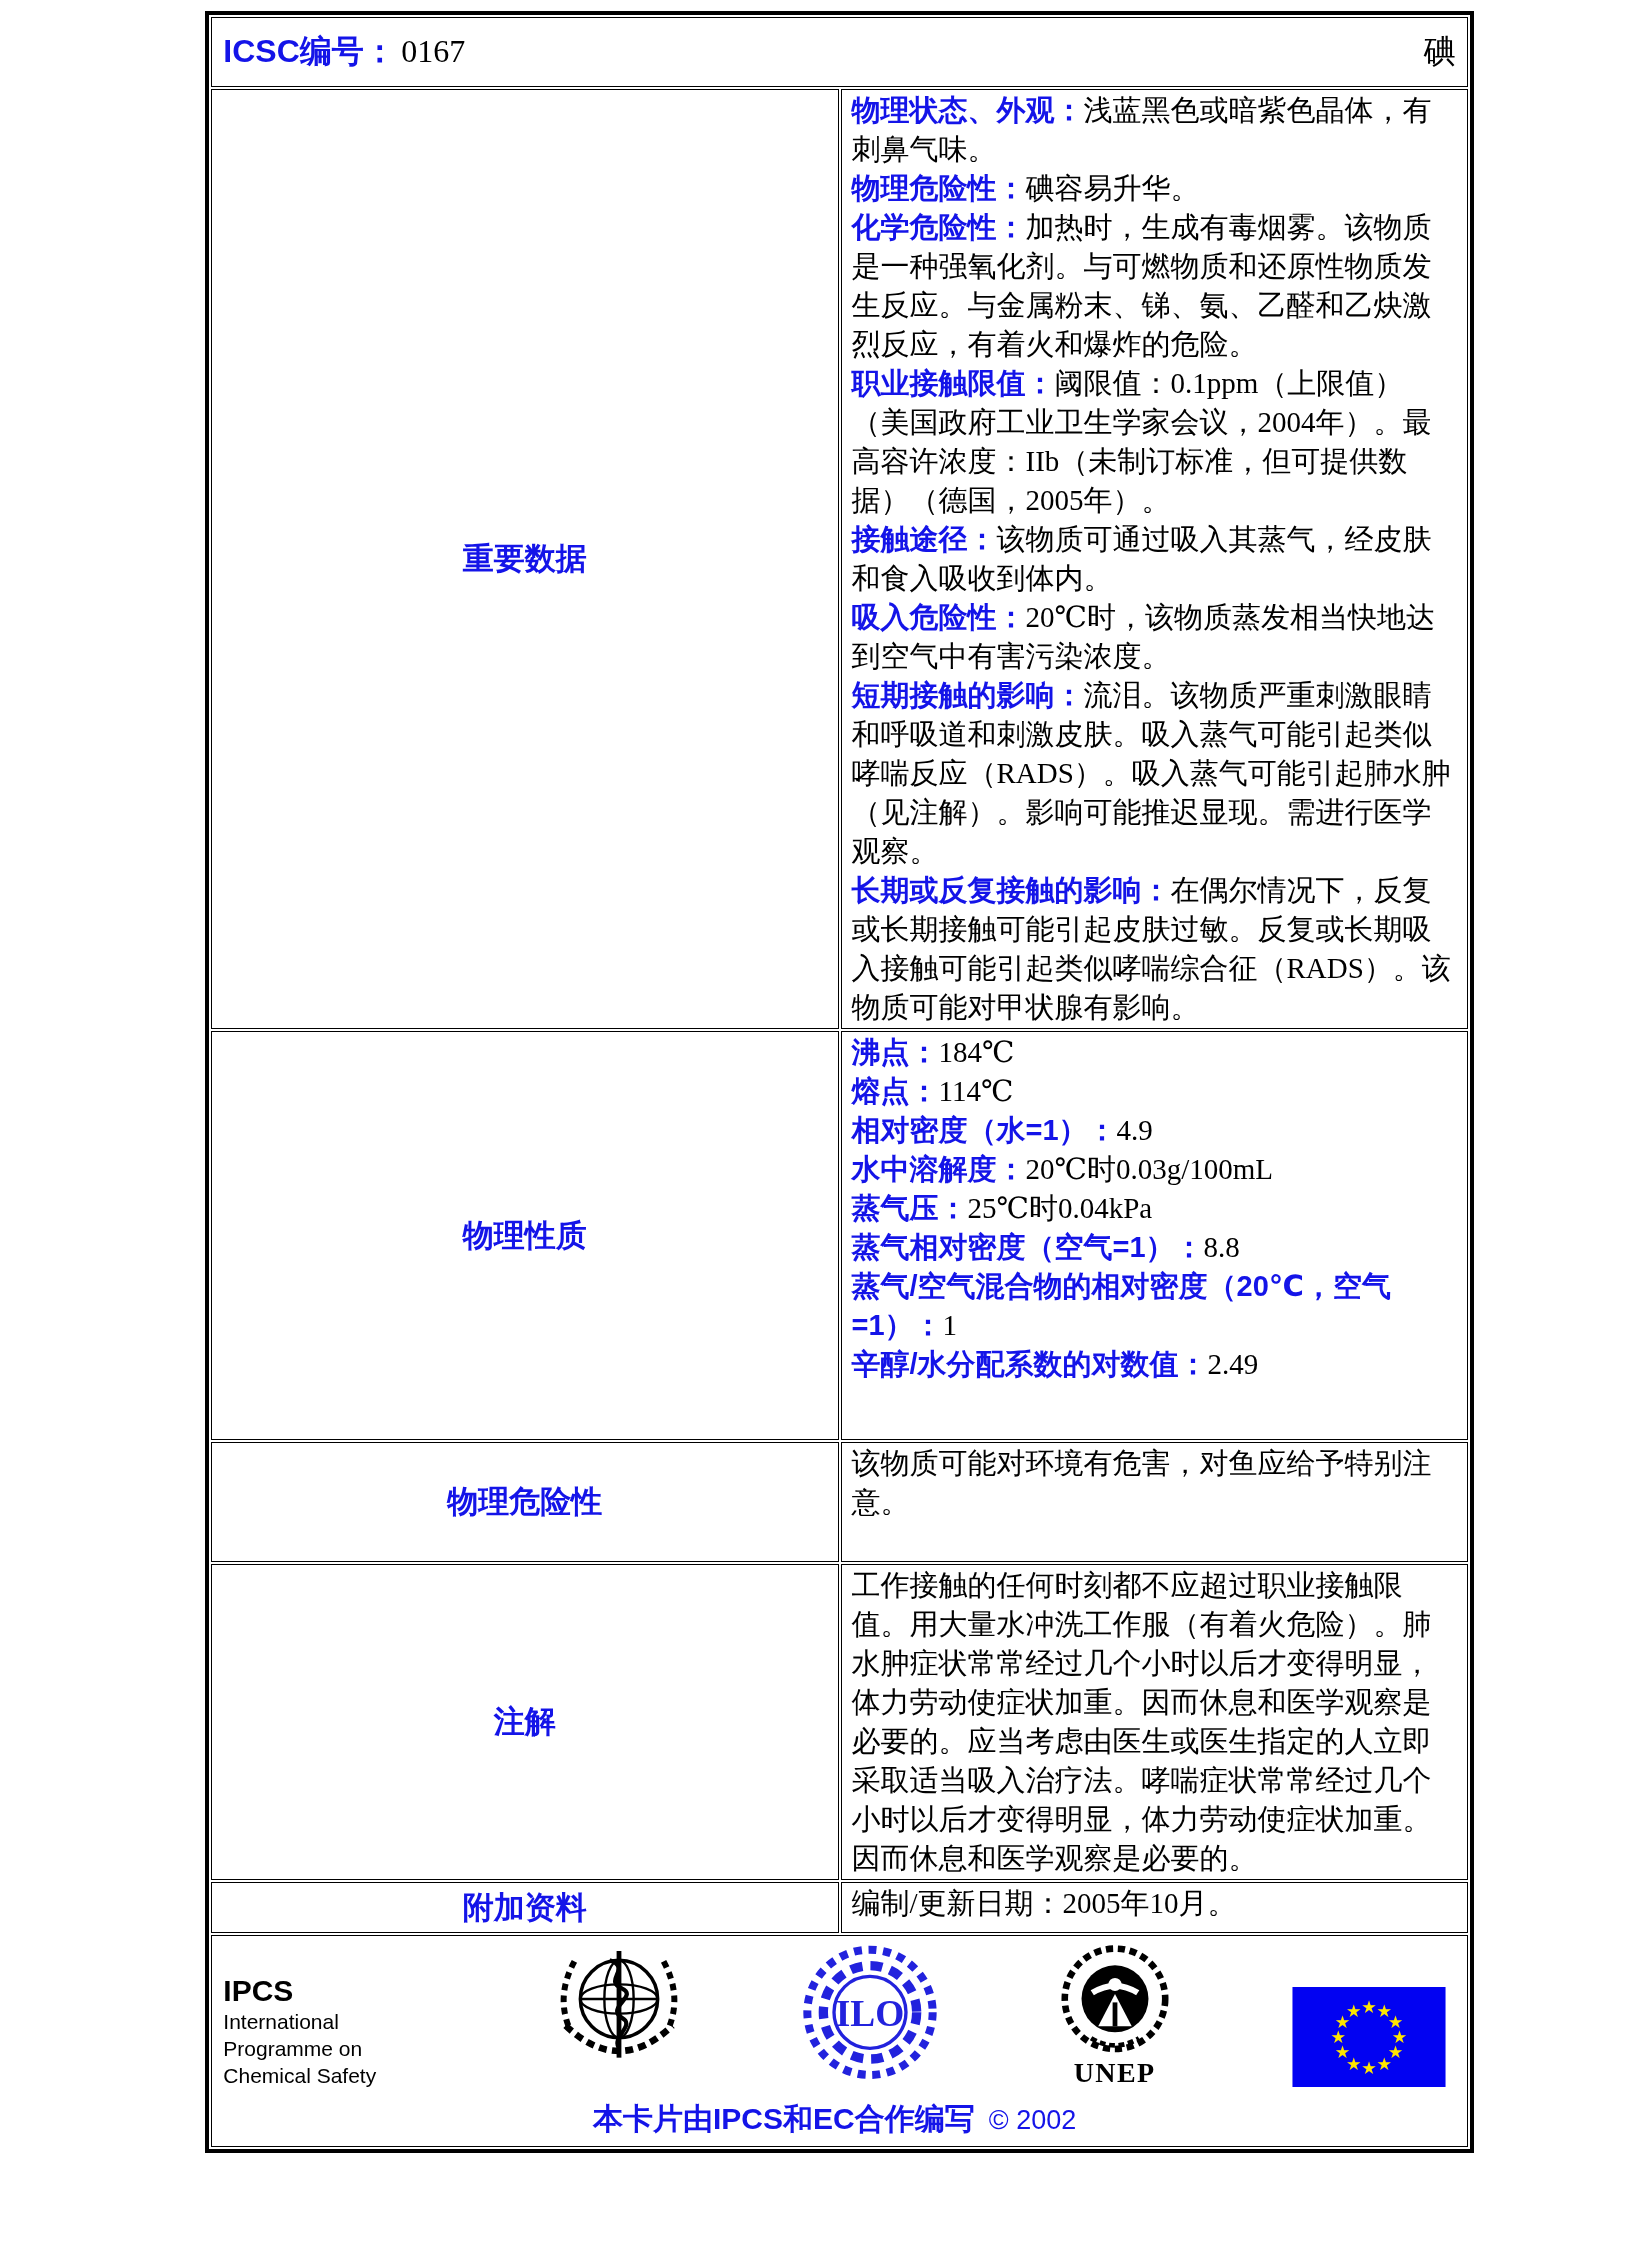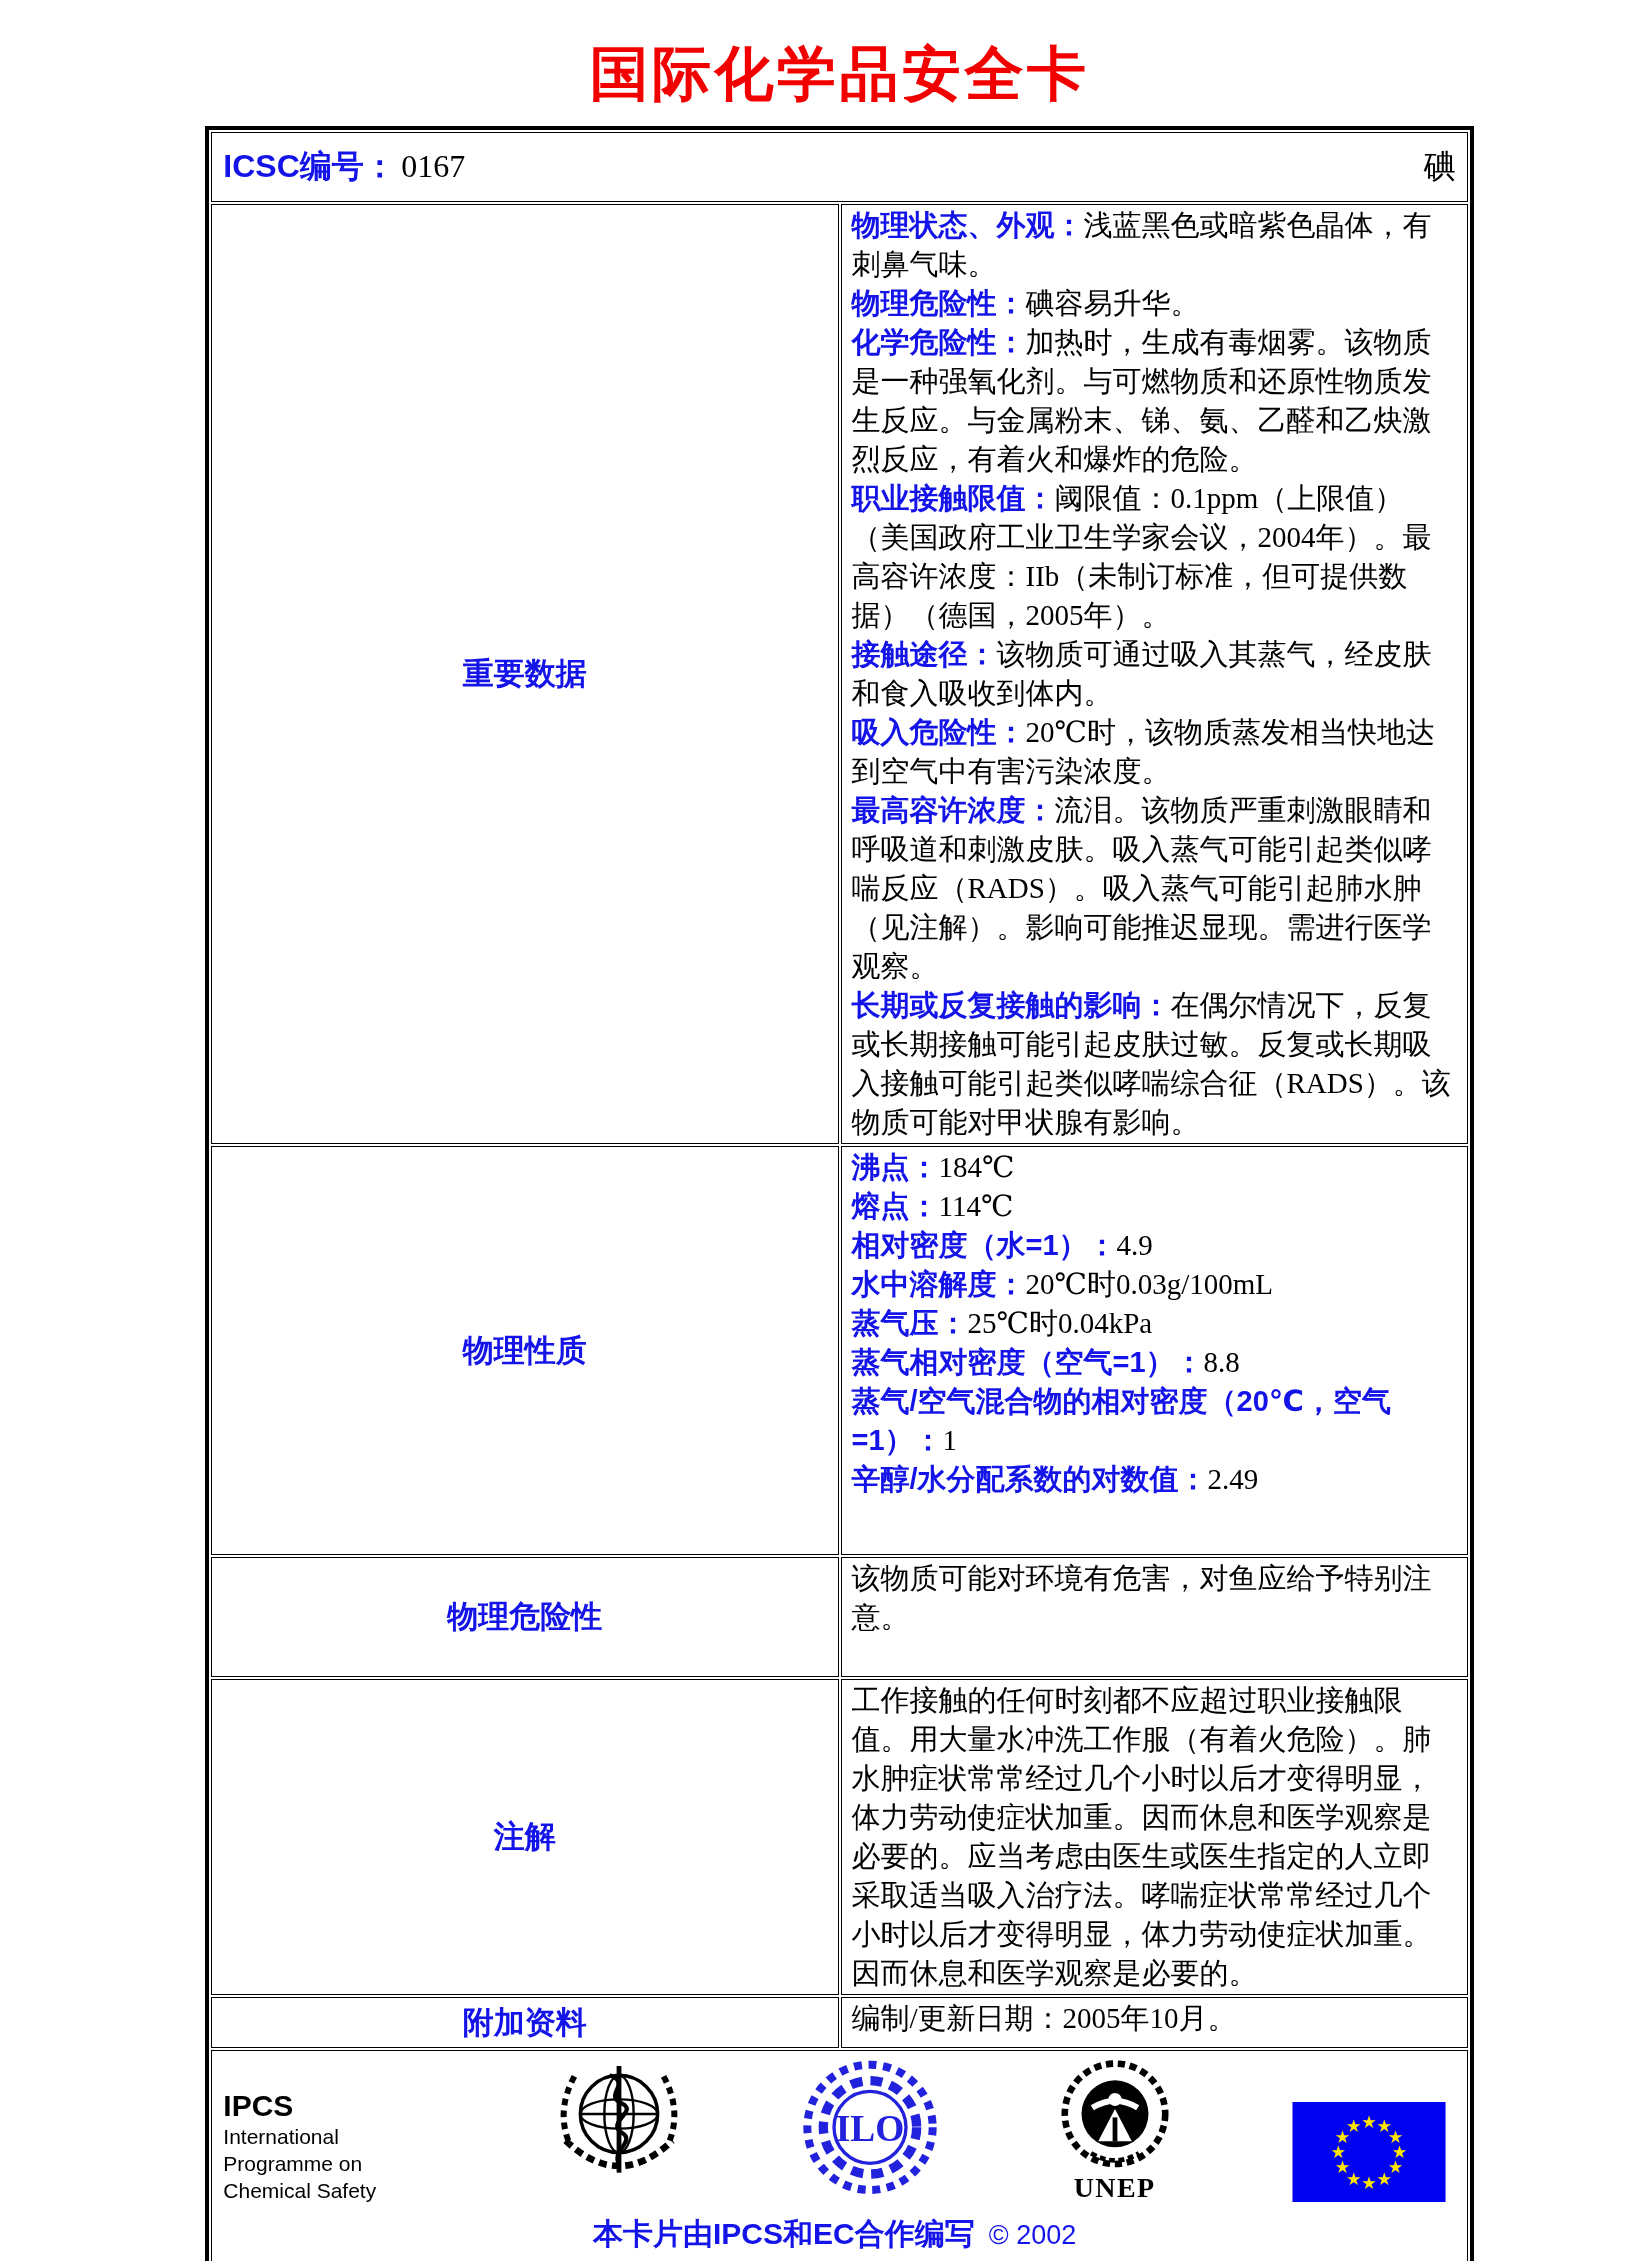--- a/index.html
+++ b/index.html
@@ -55,21 +55,20 @@
   .credit{color:var(--blue);font-weight:bold;font-size:30px;
         font-family:"Liberation Sans","DejaVu Sans",sans-serif;}
   .copyright{color:var(--blue);font-size:27px;margin-left:11.3px;
         font-family:"Liberation Sans","DejaVu Sans",sans-serif;}
 </style>
 </head>
 <body>
 
 <div class="page">
 
-  <div class="doc-title">国际化学品安全卡</div>
 
   <table class="card">
 
     <tbody>
         <tr>
       <td class="cell header-cell" colspan="2">
         <div class="header-flex">
           <div>
             <span class="icsc-label">ICSC编号：</span><span class="icsc-number">0167</span>
           </div>
@@ -82,21 +81,21 @@
       <td class="cell label-cell h-important">
         <span class="section-label">重要数据</span>
       </td>
       <td class="cell content-cell h-important">
             <div class="para"><span class="term">物理状态、外观：</span><span class="val">浅蓝黑色或暗紫色晶体，有刺鼻气味。</span></div>
             <div class="para"><span class="term">物理危险性：</span><span class="val">碘容易升华。</span></div>
             <div class="para"><span class="term">化学危险性：</span><span class="val">加热时，生成有毒烟雾。该物质是一种强氧化剂。与可燃物质和还原性物质发生反应。与金属粉末、锑、氨、乙醛和乙炔激烈反应，有着火和爆炸的危险。</span></div>
             <div class="para"><span class="term">职业接触限值：</span><span class="val">阈限值：0.1ppm（上限值）（美国政府工业卫生学家会议，2004年）。最高容许浓度：IIb（未制订标准，但可提供数据）（德国，2005年）。</span></div>
             <div class="para"><span class="term">接触途径：</span><span class="val">该物质可通过吸入其蒸气，经皮肤和食入吸收到体内。</span></div>
             <div class="para"><span class="term">吸入危险性：</span><span class="val">20℃时，该物质蒸发相当快地达到空气中有害污染浓度。</span></div>
-            <div class="para"><span class="term">最高容许浓度：</span><span class="val">流泪。该物质严重刺激眼睛和呼吸道和刺激皮肤。吸入蒸气可能引起类似哮喘反应（RADS）。吸入蒸气可能引起肺水肿（见注解）。影响可能推迟显现。需进行医学观察。</span></div>
+            <div class="para"><span class="term">短期接触的影响：</span><span class="val">流泪。该物质严重刺激眼睛和呼吸道和刺激皮肤。吸入蒸气可能引起类似哮喘反应（RADS）。吸入蒸气可能引起肺水肿（见注解）。影响可能推迟显现。需进行医学观察。</span></div>
             <div class="para"><span class="term">长期或反复接触的影响：</span><span class="val">在偶尔情况下，反复或长期接触可能引起皮肤过敏。反复或长期吸入接触可能引起类似哮喘综合征（RADS）。该物质可能对甲状腺有影响。</span></div>
           </td>
     </tr>
 
     <tr>
       <td class="cell label-cell h-physical">
         <span class="section-label">物理性质</span>
       </td>
       <td class="cell content-cell h-physical">
             <div class="para"><span class="term">沸点：</span><span class="val">184℃</span></div>

